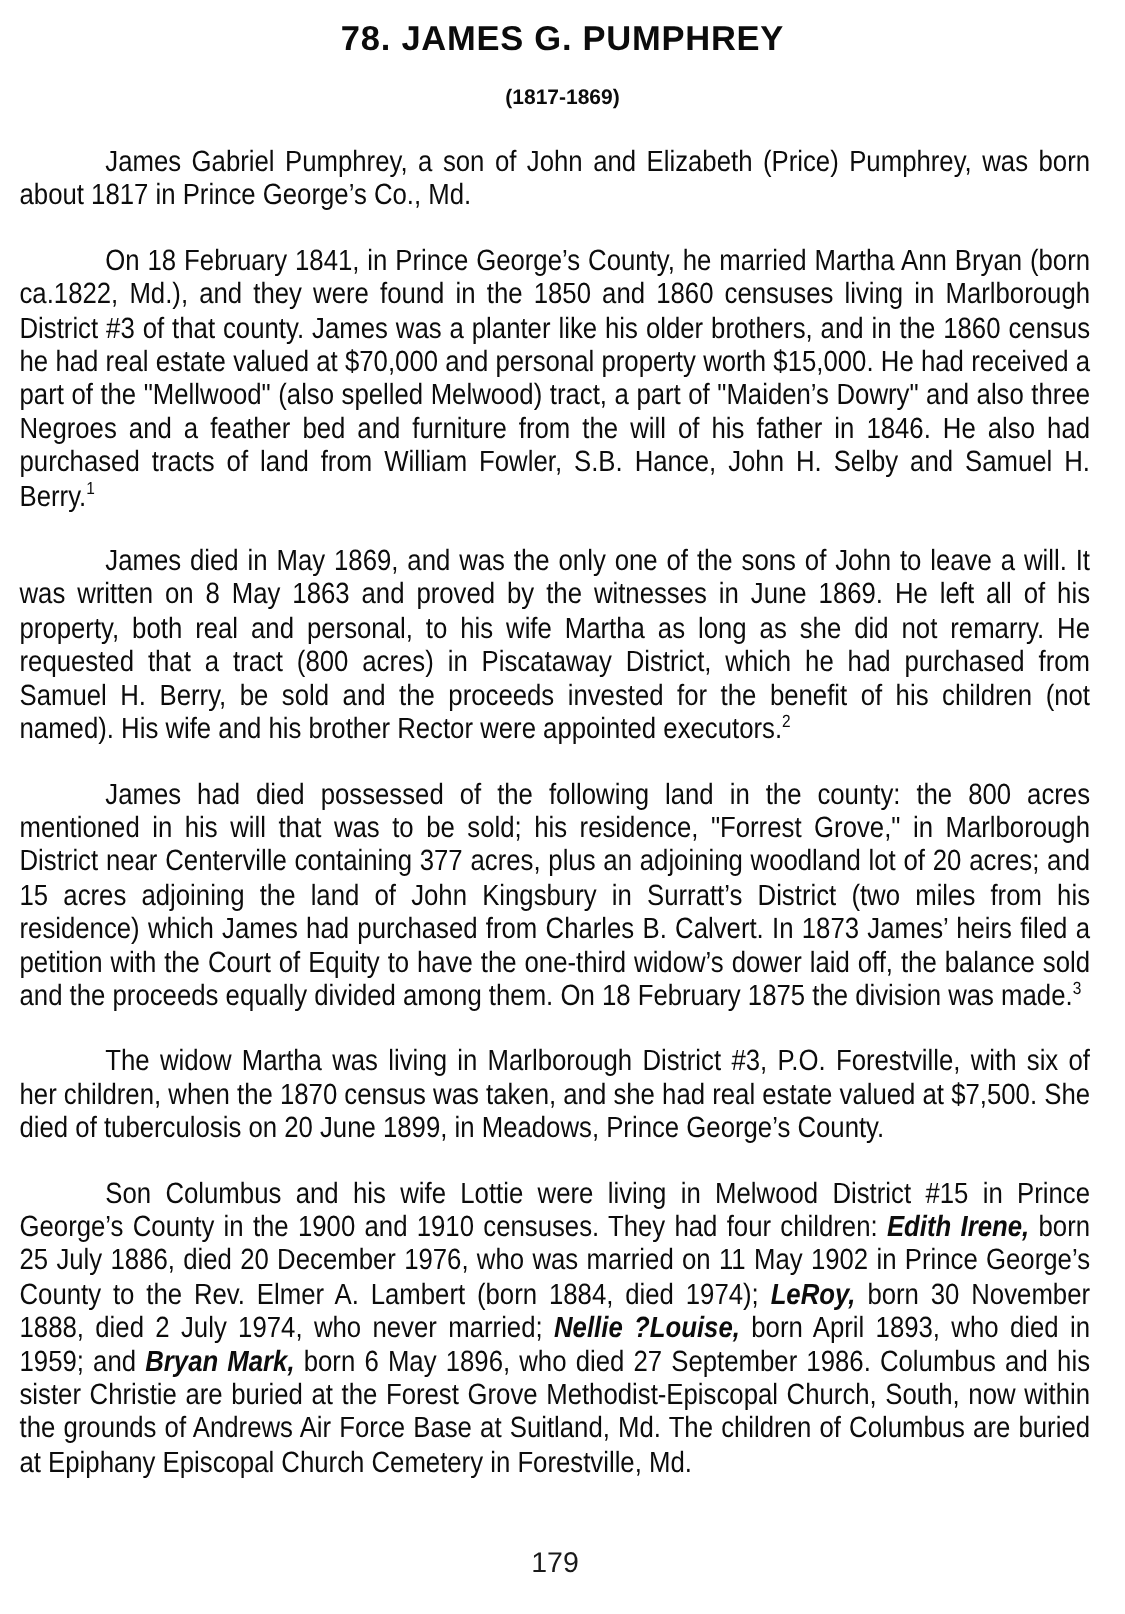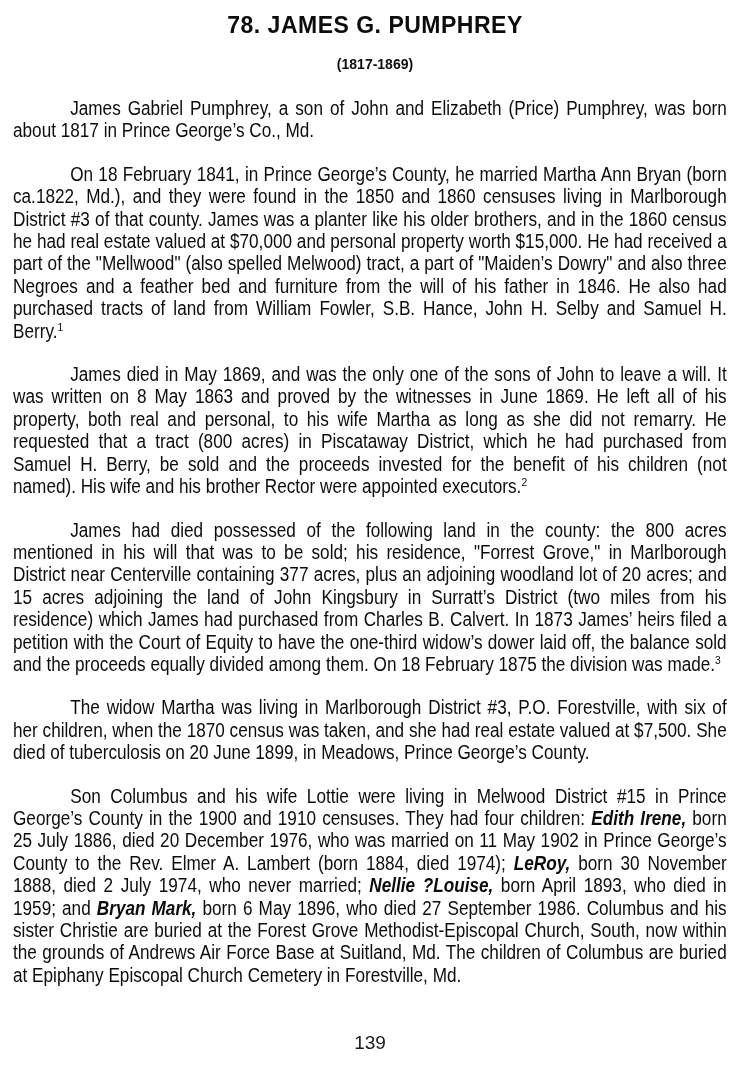--- a/index.html
+++ b/index.html
@@ -78,15 +78,15 @@
 
   <div class="doc-body">
     <p><span>James Gabriel Pumphrey, a son of John and Elizabeth (Price) Pumphrey, was born about 1817 in Prince George’s Co., Md.</span></p>
     <p><span>On 18 February 1841, in Prince George’s County, he married Martha Ann Bryan (born ca.1822, Md.), and they were found in the 1850 and 1860 censuses living in Marlborough District #3 of that county.  James was a planter like his older brothers, and in the 1860 census he had real estate valued at $70,000 and personal property worth $15,000.  He had received a part of the "Mellwood" (also spelled Melwood) tract, a part of "Maiden’s Dowry" and also three Negroes and a feather bed and furniture from the will of his father in 1846.  He also had purchased tracts of land from William Fowler, S.B. Hance, John H. Selby and Samuel H. Berry.</span><sup>1</sup></p>
     <p><span>James died in May 1869, and was the only one of the sons of John to leave a will. It was written on 8 May 1863 and proved by the witnesses in June 1869.  He left all of his property, both real and personal, to his wife Martha as long as she did not remarry.  He requested that a tract (800 acres) in Piscataway District, which he had purchased from Samuel H. Berry, be sold and the proceeds invested for the benefit of his children (not named).  His wife and his brother Rector were appointed executors.</span><sup>2</sup></p>
     <p><span>James had died possessed of the following land in the county:  the 800 acres mentioned in his will that was to be sold; his residence, "Forrest Grove," in Marlborough District near Centerville containing 377 acres, plus an adjoining woodland lot of 20 acres; and 15 acres adjoining the land of John Kingsbury in Surratt’s District (two miles from his residence) which James had purchased from Charles B. Calvert.  In 1873 James’ heirs filed a petition with the Court of Equity to have the one-third widow’s dower laid off, the balance sold and the proceeds equally divided among them.  On 18 February 1875 the division was made.</span><sup>3</sup></p>
     <p><span>The widow Martha was living in Marlborough District #3, P.O. Forestville, with six of her children, when the 1870 census was taken, and she had real estate valued at $7,500. She died of tuberculosis on 20 June 1899, in Meadows, Prince George’s County.</span></p>
     <p><span>Son Columbus and his wife Lottie were living in Melwood District #15 in Prince George’s County in the 1900 and 1910 censuses.  They had four children: </span><span class="bi">Edith Irene,</span><span> born 25 July 1886, died 20 December 1976, who was married on 11 May 1902 in Prince George’s County to the Rev. Elmer A. Lambert (born 1884, died 1974); </span><span class="bi">LeRoy,</span><span> born 30 November 1888, died 2 July 1974, who never married; </span><span class="bi">Nellie ?Louise,</span><span> born April 1893, who died in 1959; and </span><span class="bi">Bryan Mark,</span><span> born 6 May 1896, who died 27 September 1986.  Columbus and his sister Christie are buried at the Forest Grove Methodist-Episcopal Church, South, now within the grounds of Andrews Air Force Base at Suitland, Md.  The children of Columbus are buried at Epiphany Episcopal Church Cemetery in Forestville, Md.</span></p>
   </div>
 
-  <div class="page-footer">139</div>
+  <div class="page-footer">179</div>
 
 </div>
 
 </body></html>

